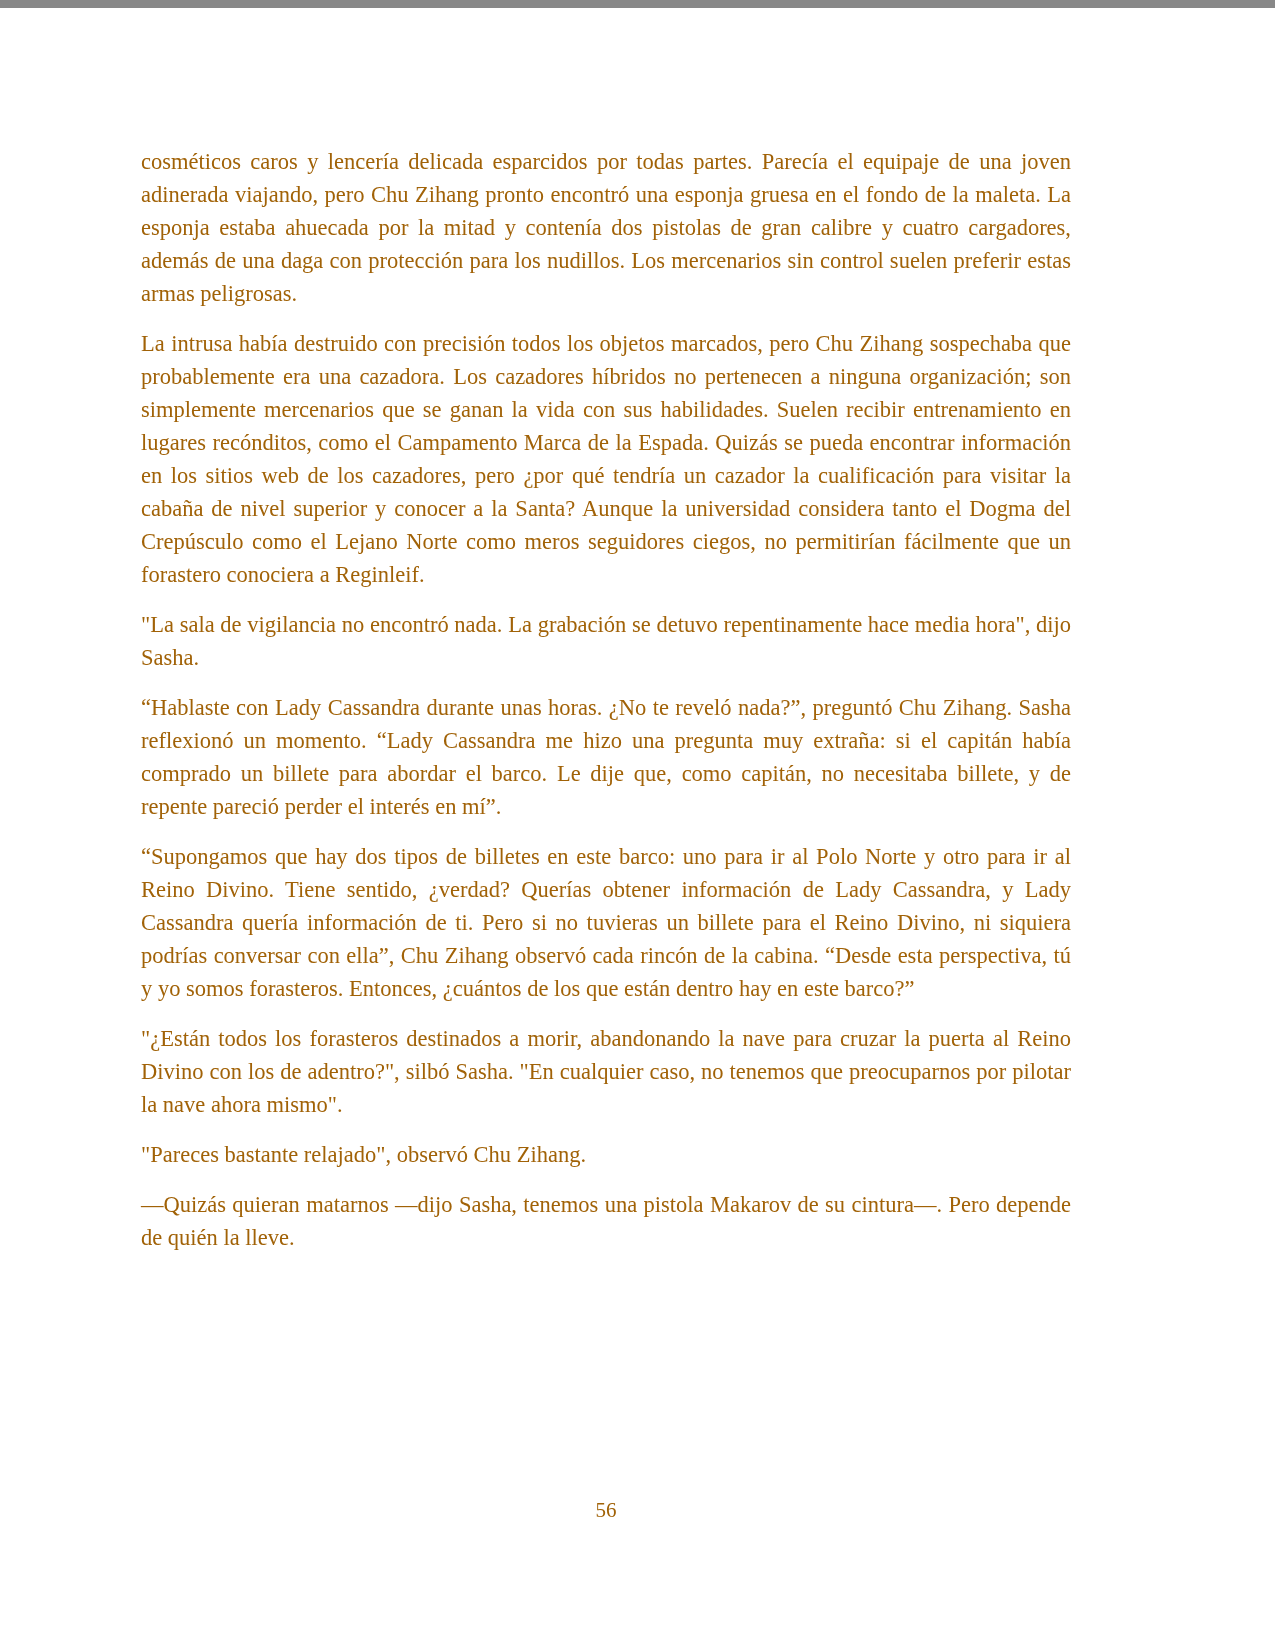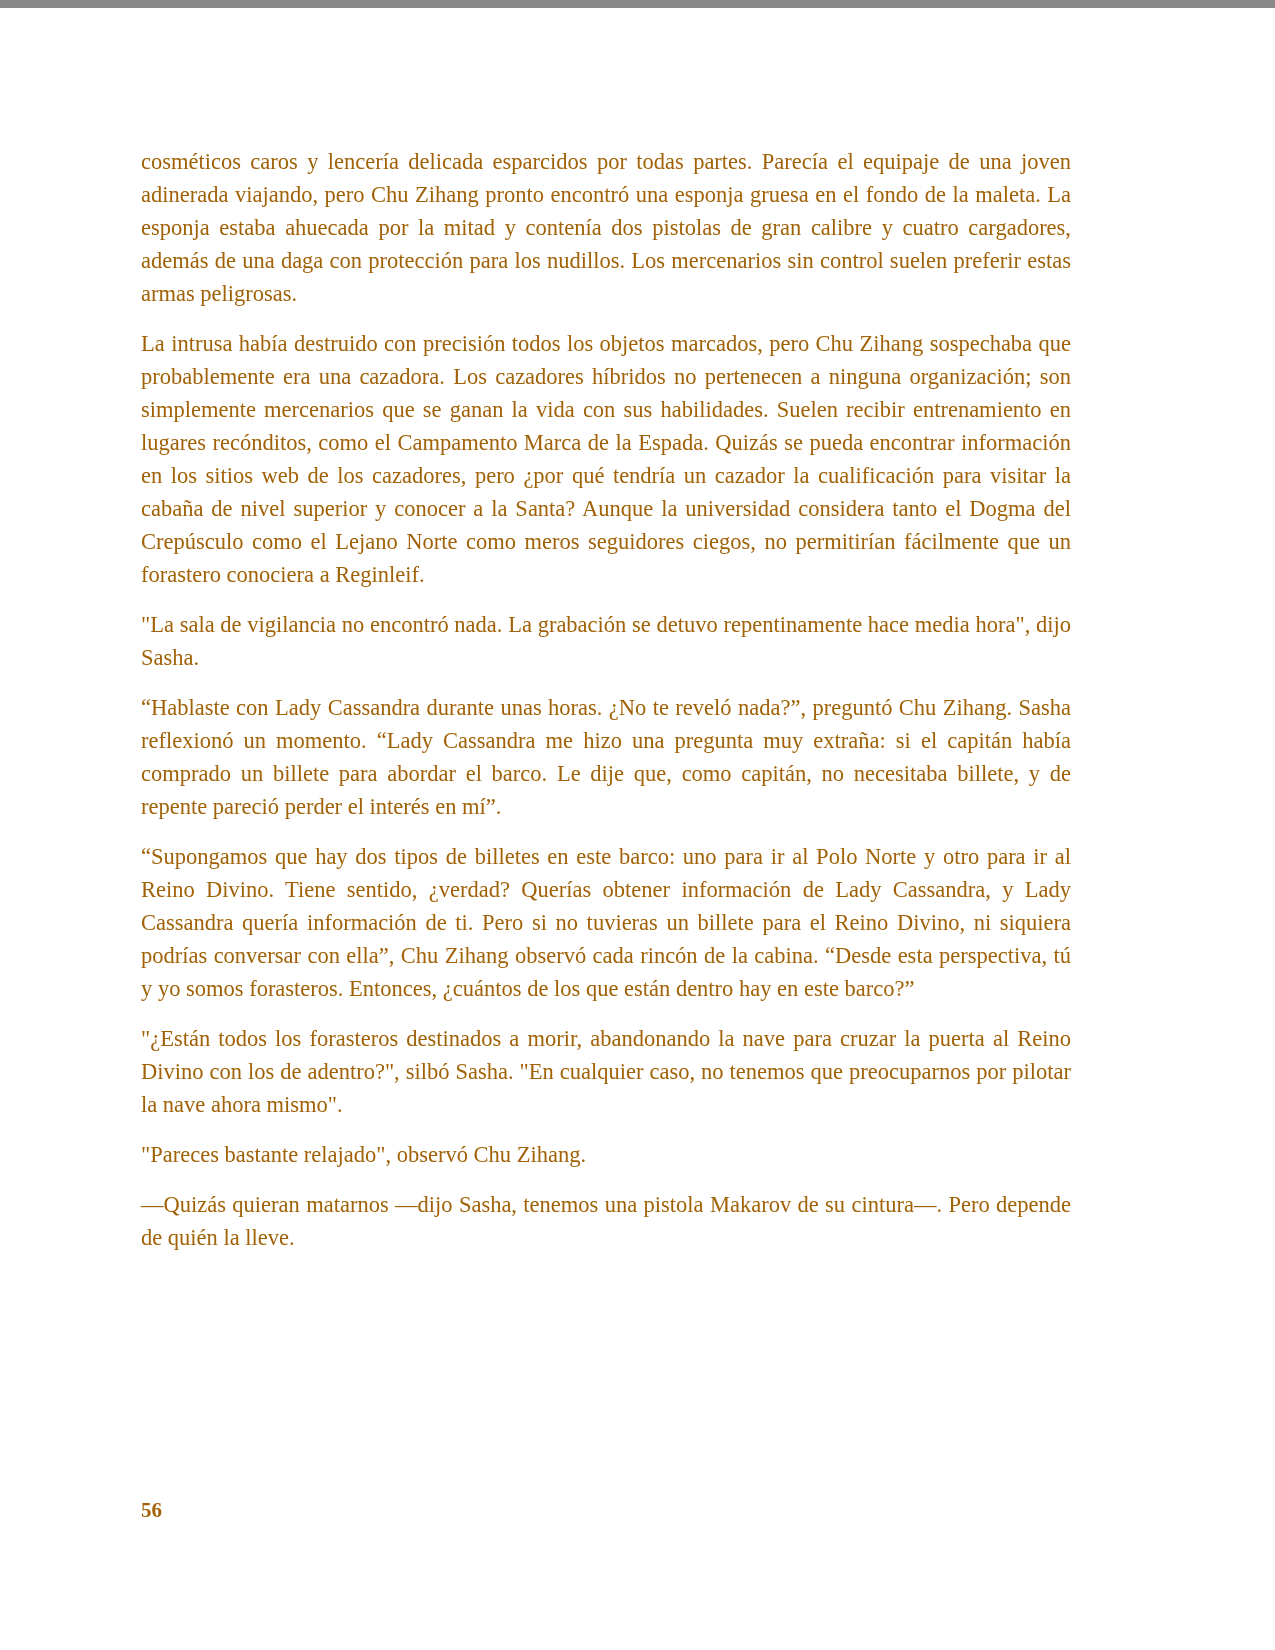--- a/index.html
+++ b/index.html
@@ -29,23 +29,23 @@
     font-size: 22.5px;
     line-height: 33px;
     text-align: justify;
     text-justify: inter-word;
   }
   .page-footer {
     position: absolute;
     top: 1488px;
     left: 141px;
     width: 930px;
+    text-align: center;
     font-size: 21px;
     line-height: 28px;
-    font-weight: bold;
   }
 </style>
 </head>
 <body>
 
 <div class="page">
   <div class="text-body">
     <p>cosméticos caros y lencería delicada esparcidos por todas partes. Parecía el equipaje de una joven adinerada viajando, pero Chu Zihang pronto encontró una esponja gruesa en el fondo de la maleta. La esponja estaba ahuecada por la mitad y contenía dos pistolas de gran calibre y cuatro cargadores, además de una daga con protección para los nudillos. Los mercenarios sin control suelen preferir estas armas peligrosas.</p>
     <p>La intrusa había destruido con precisión todos los objetos marcados, pero Chu Zihang sospechaba que probablemente era una cazadora. Los cazadores híbridos no pertenecen a ninguna organización; son simplemente mercenarios que se ganan la vida con sus habilidades. Suelen recibir entrenamiento en lugares recónditos, como el Campamento Marca de la Espada. Quizás se pueda encontrar información en los sitios web de los cazadores, pero ¿por qué tendría un cazador la cualificación para visitar la cabaña de nivel superior y conocer a la Santa? Aunque la universidad considera tanto el Dogma del Crepúsculo como el Lejano Norte como meros seguidores ciegos, no permitirían fácilmente que un forastero conociera a Reginleif.</p>
     <p>"La sala de vigilancia no encontró nada. La grabación se detuvo repentinamente hace media hora", dijo Sasha.</p>

